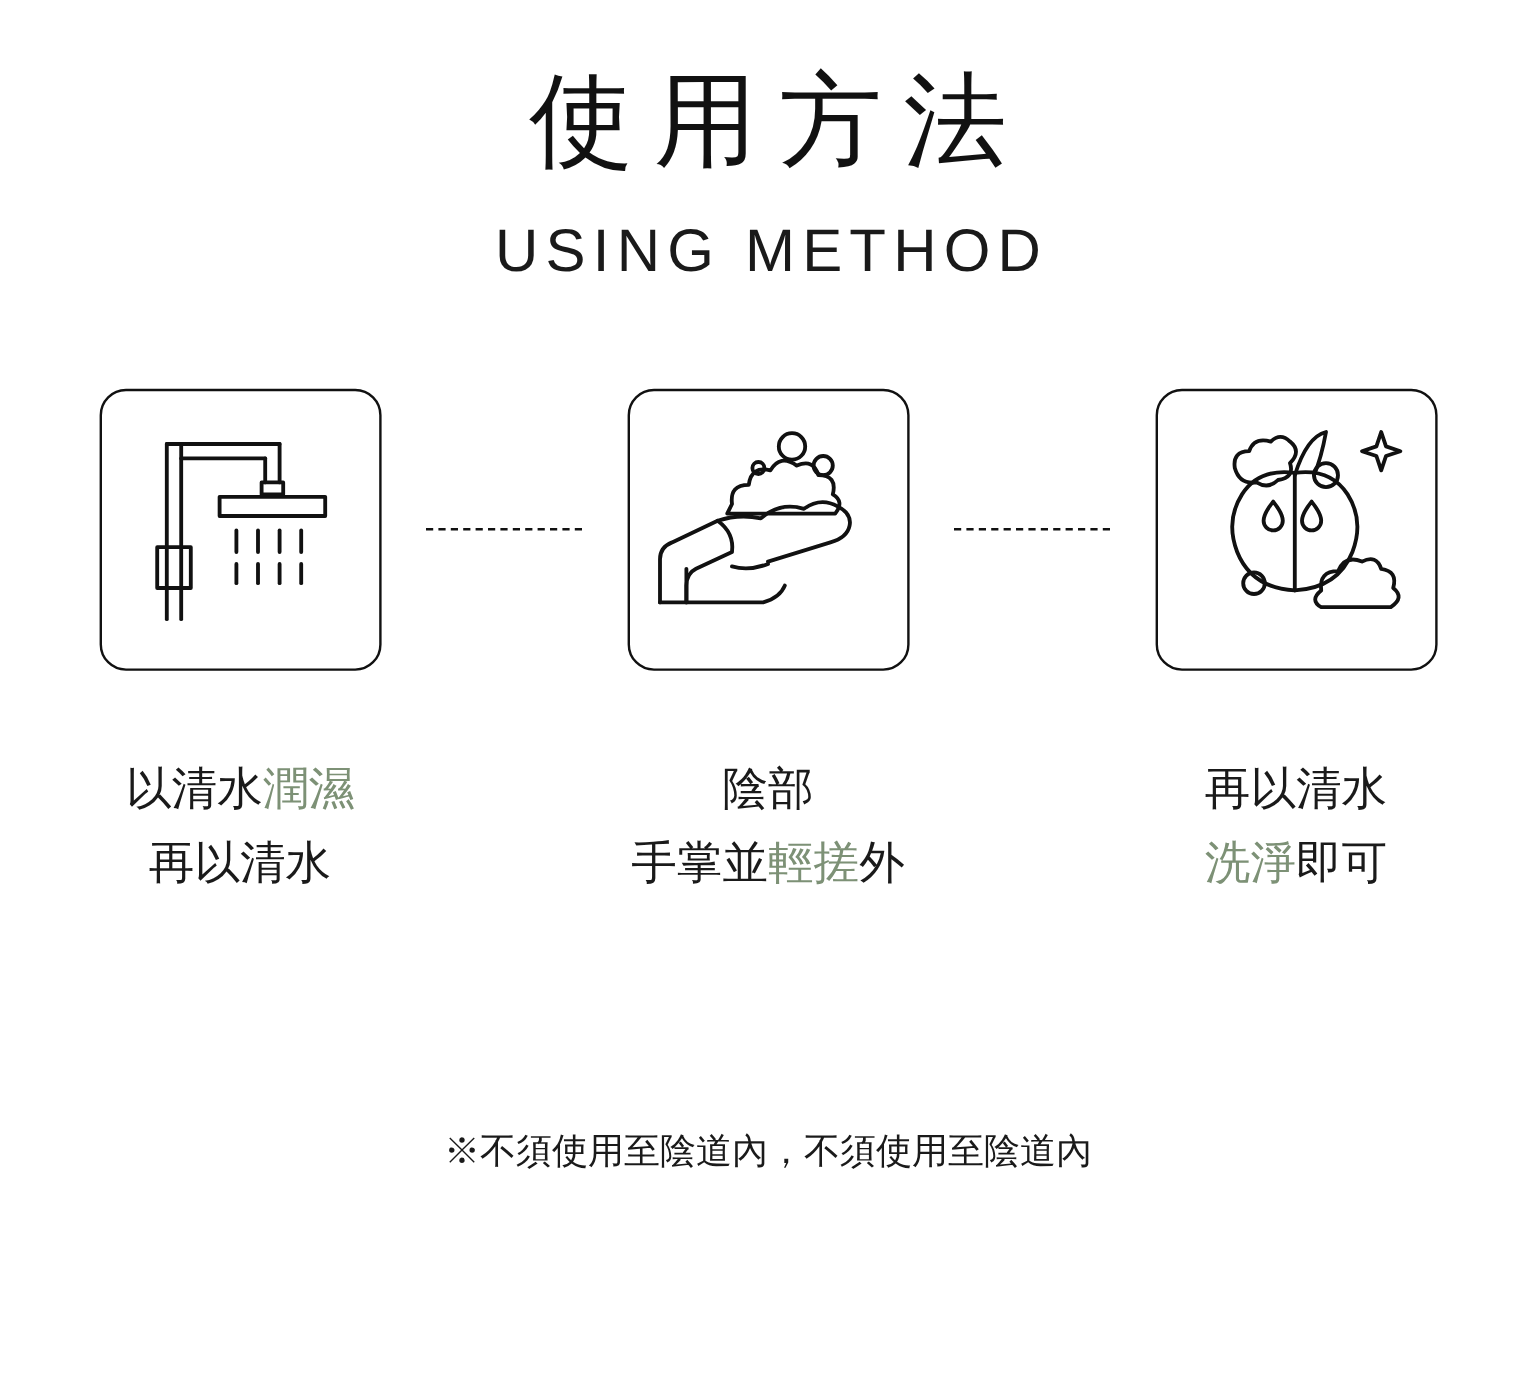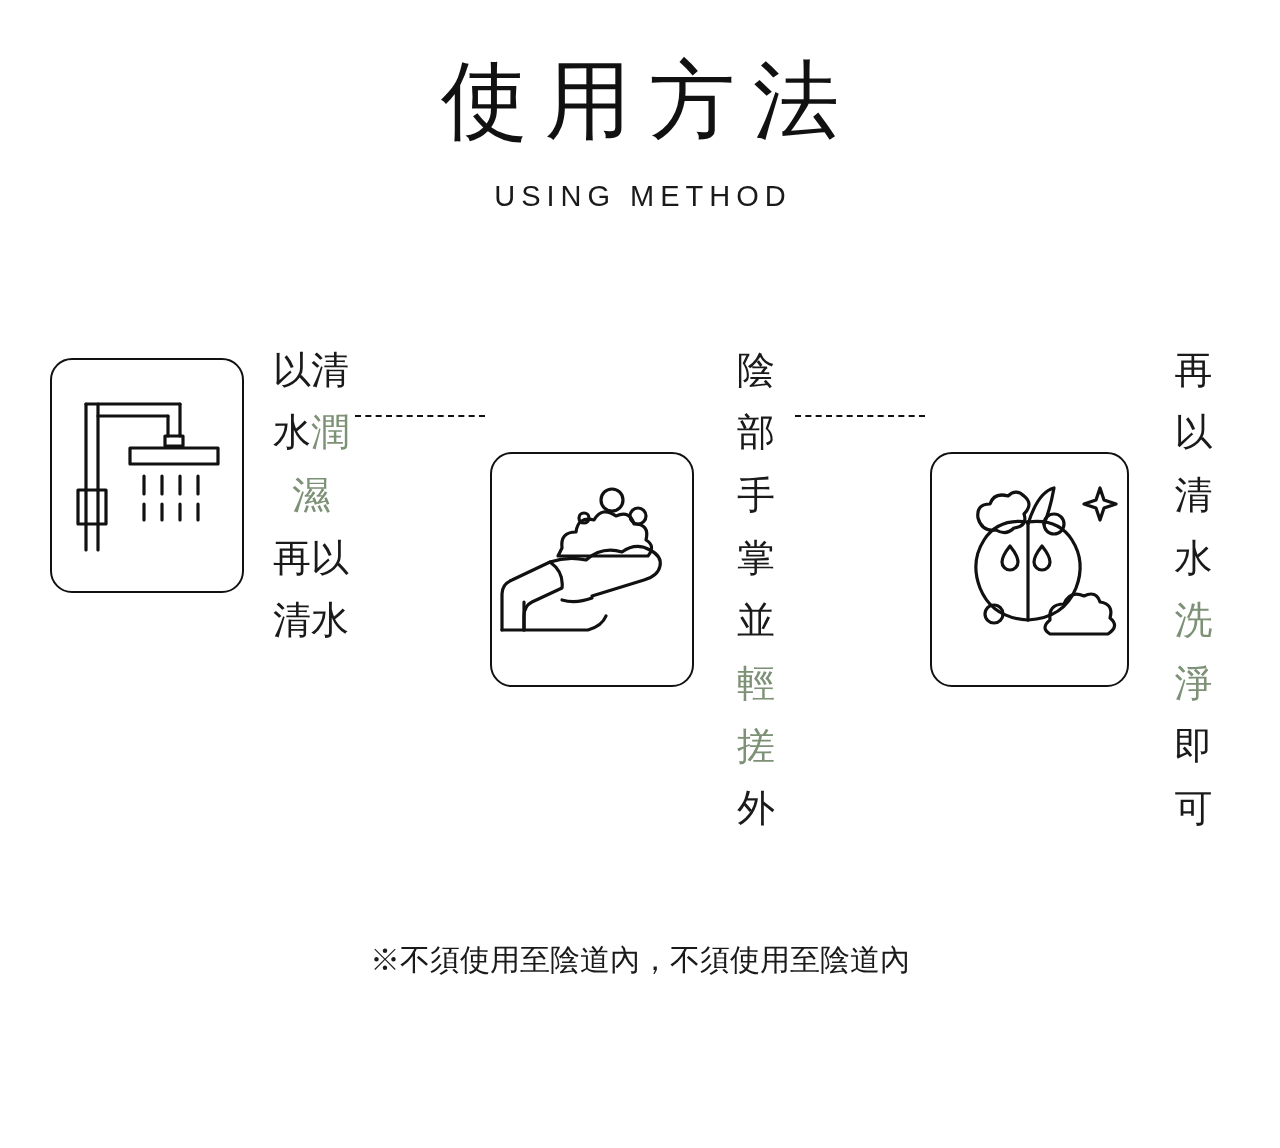--- a/index.html
+++ b/index.html
@@ -30,42 +30,42 @@
     text-indent: 18px;
     font-weight: 500;
     margin: 0;
     padding-top: 48px;
     line-height: 1.25;
     color: #111111;
     font-family: "Liberation Serif", serif;
   }
   .title-en {
     text-align: center;
-    font-size: 29px;
+    font-size: 50px;
     letter-spacing: 6px;
     text-indent: 6px;
     margin: 0;
     padding-top: 24px;
     color: #1a1a1a;
     font-weight: 400;
     font-family: "Liberation Sans", sans-serif;
   }
 
   
   .steps {
     margin-top: 86px;
     display: flex;
     justify-content: center;
     align-items: flex-start;
     gap: 0px;
   }
   .step {
     width: 300px;
     display: flex;
-    flex-direction: row;
+    flex-direction: column;
     align-items: center;
     gap: 28px;
   }
   .icon-box {
     width: 235px;
     height: 235px;
     border: 2px solid #111111;
     border-radius: 22px;
     box-sizing: border-box;
     display: flex;

